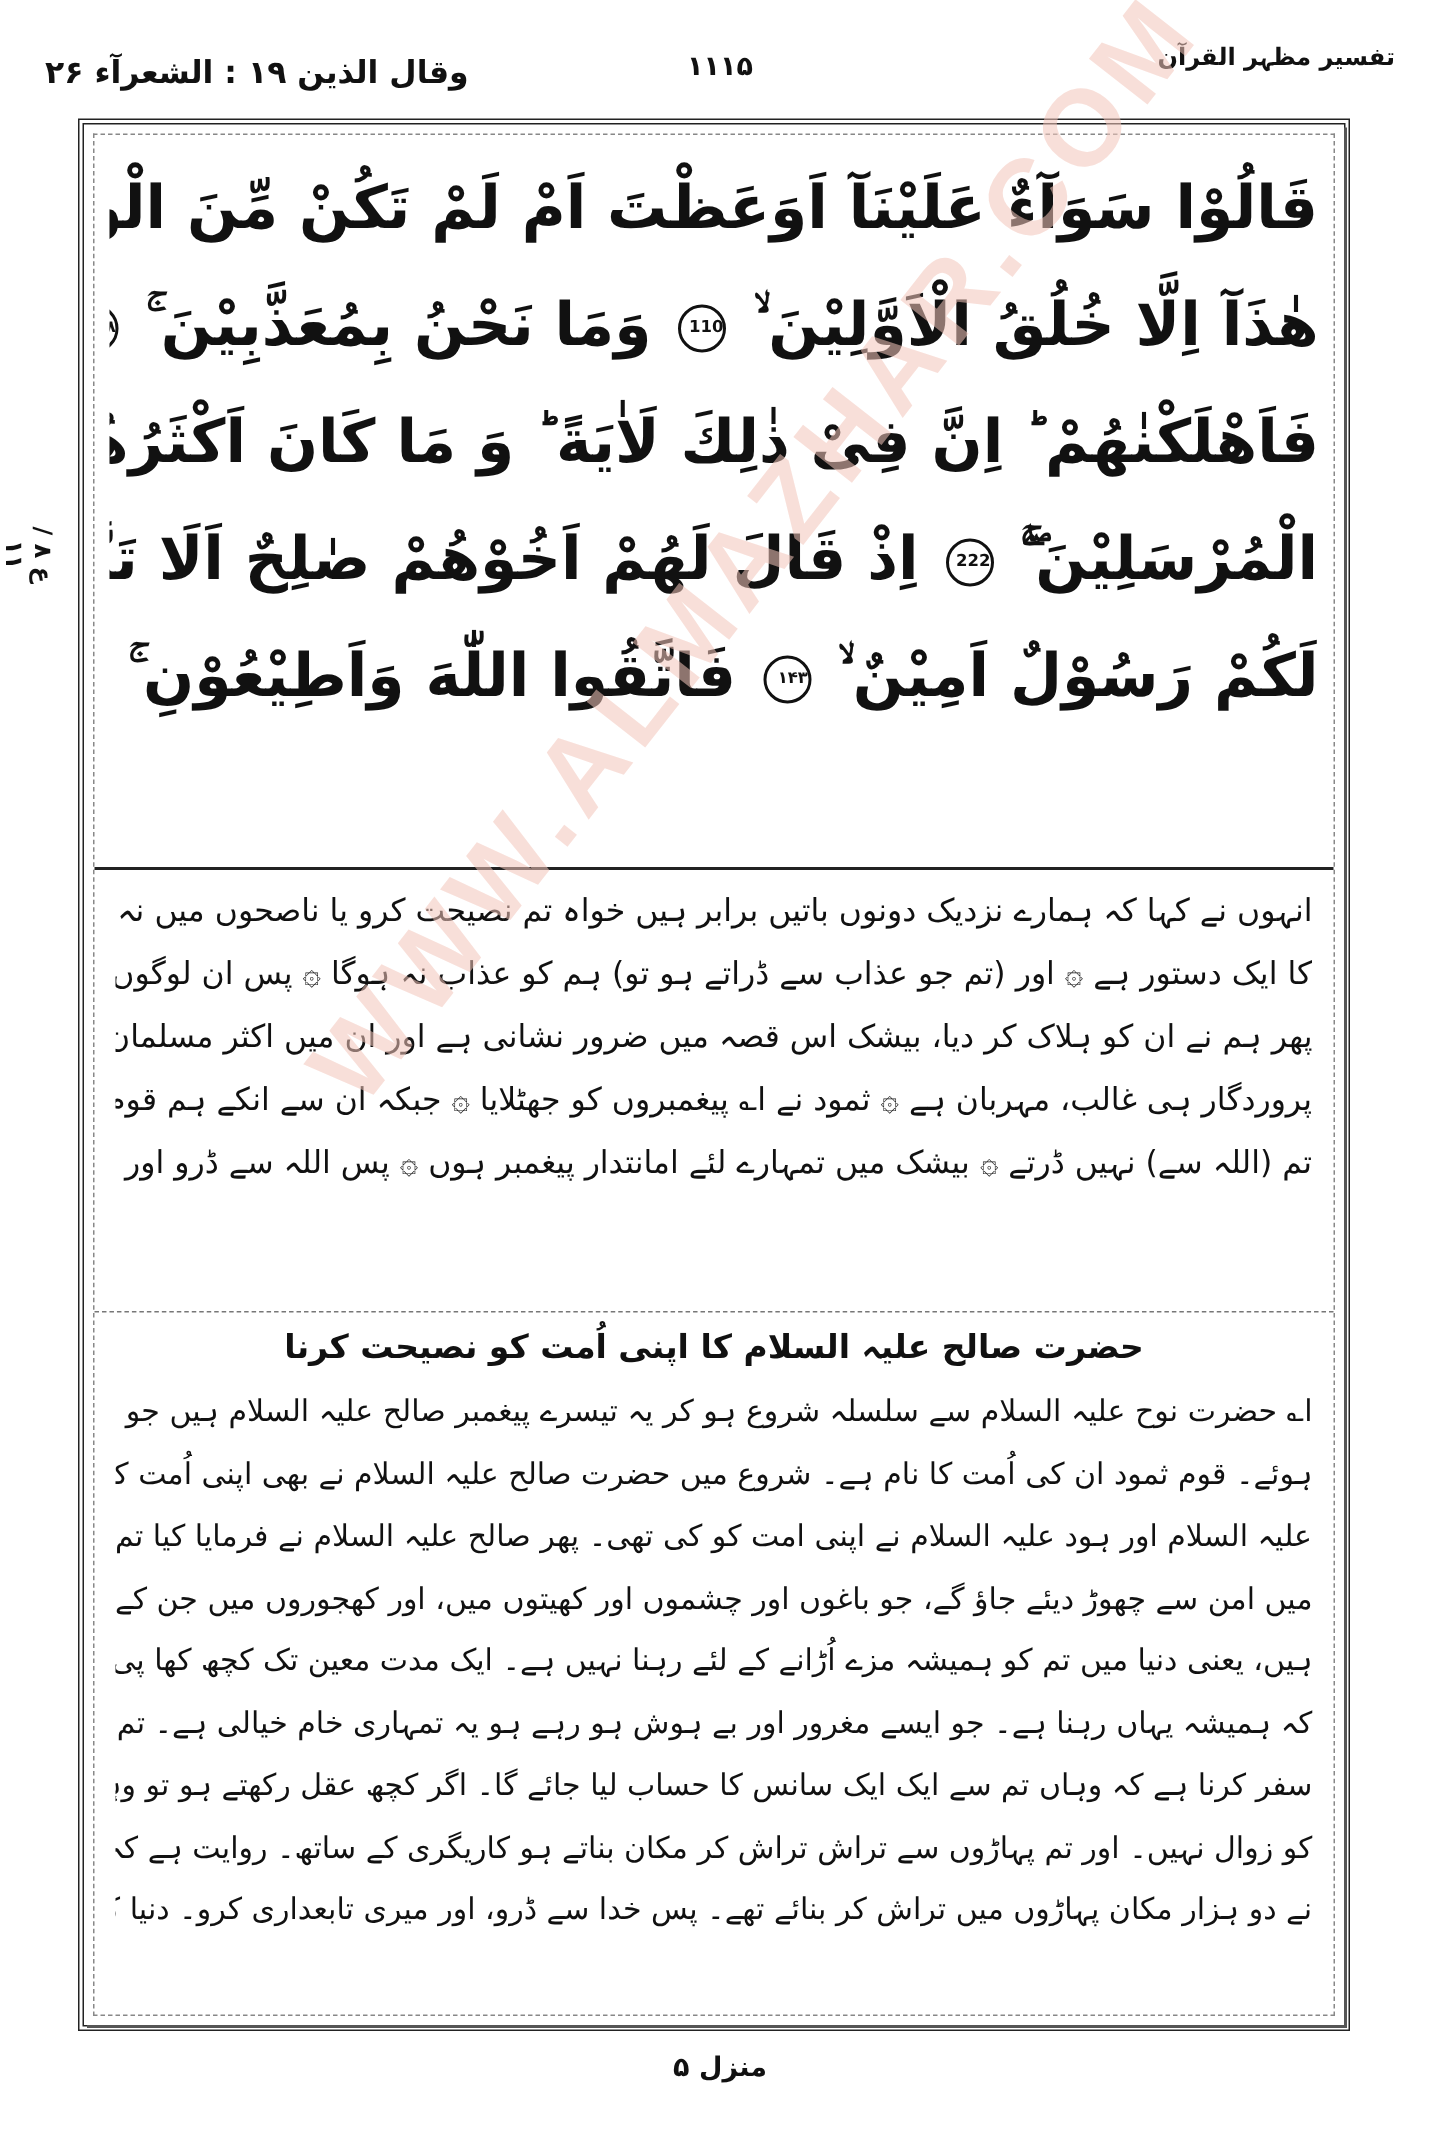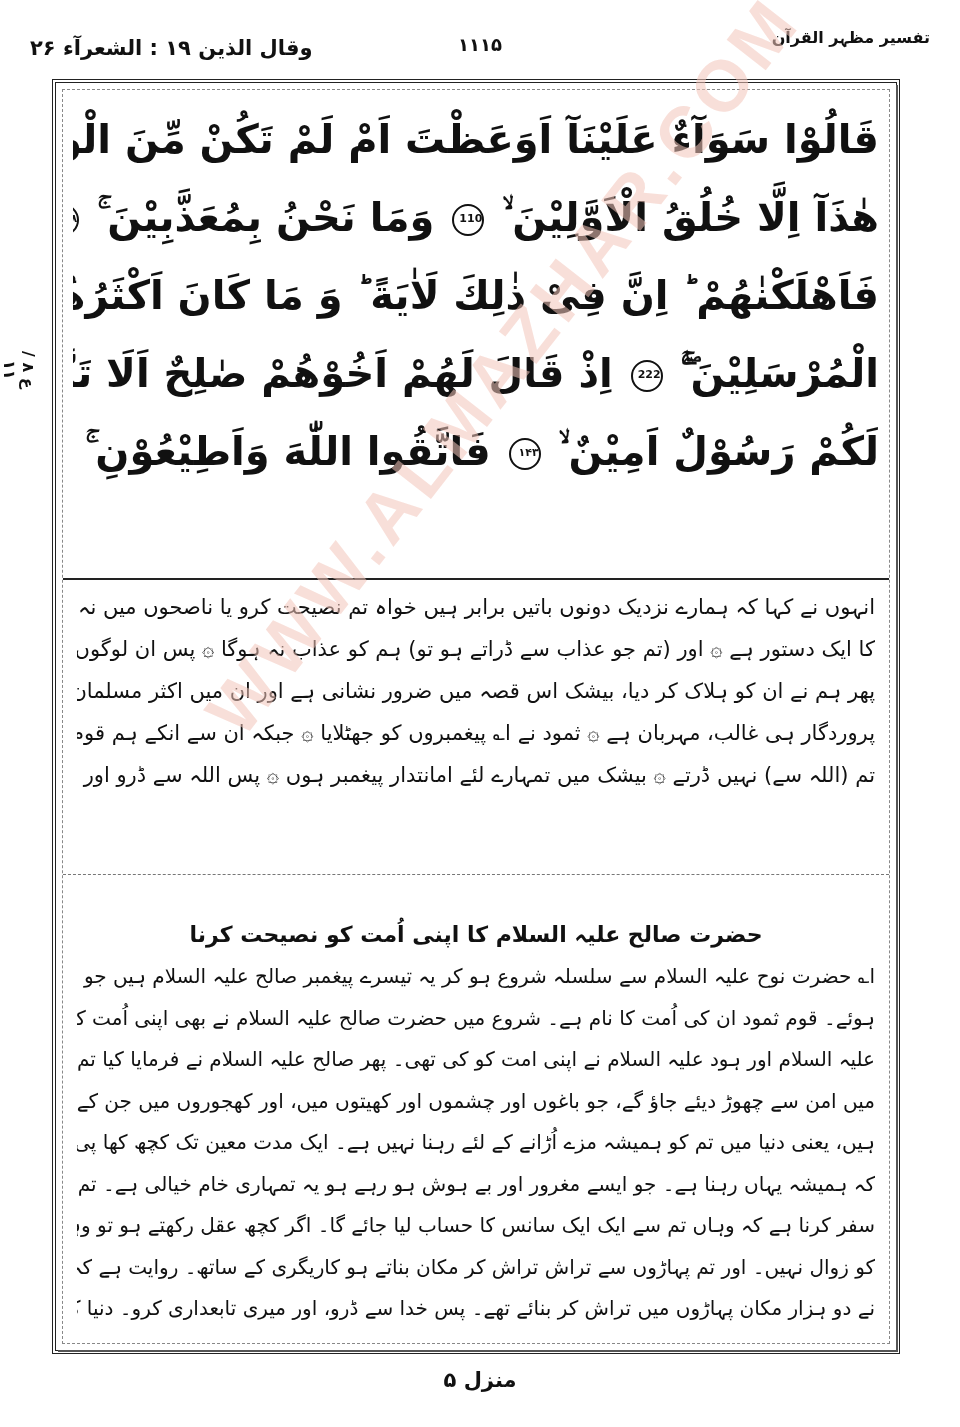--- a/index.html
+++ b/index.html
@@ -55,37 +55,37 @@
   .translation {
     position: absolute; left: 14px; right: 14px; top: 496px;
     direction: rtl; font-size: 21px; line-height: 42px; text-align: justify; text-align-last: justify;
   }
   .translation .tline { height: 42px; white-space: nowrap; overflow: hidden; text-align-last: justify; }
   .translation .tline.last { text-align-last: right; }
   .divider2 {
     position: absolute; left: 0; right: 0; top: 784px; border-top: 1px dashed #777;
   }
   .commentary {
-    position: absolute; left: 14px; right: 14px; top: 824px;
+    position: absolute; left: 14px; right: 14px; top: 788px;
     direction: rtl; font-size: 20px;
   }
   .commentary .ctitle {
     text-align: center; font-weight: bold; font-size: 22px; height: 42px; line-height: 42px;
   }
   .commentary .cline {
     height: 41.5px; line-height: 41.5px; white-space: nowrap; overflow: hidden;
     text-align: justify; text-align-last: justify;
   }
   .side-marker {
     position: absolute; left: 8px; top: 340px; width: 30px; height: 60px;
     font-size: 16px; font-weight: bold; writing-mode: vertical-rl; text-align: center; direction: rtl;
   }
   .footer {
     position: absolute; left: 0; right: 0; top: 1368px; text-align: center;
-    font-size: 21px; font-weight: bold; direction: rtl;
+    font-size: 18px; font-weight: bold; direction: rtl;
   }
   .watermark {
     position: absolute; left: 190px; top: 700px; transform: rotate(-52deg);
     transform-origin: left top; font-size: 72px; font-weight: bold; color: #f3c6bb;
     opacity: 0.55; letter-spacing: 6px; white-space: nowrap; pointer-events: none;
     font-family: "Liberation Sans", sans-serif;
   }
 </style>
 </head>
 <body>

